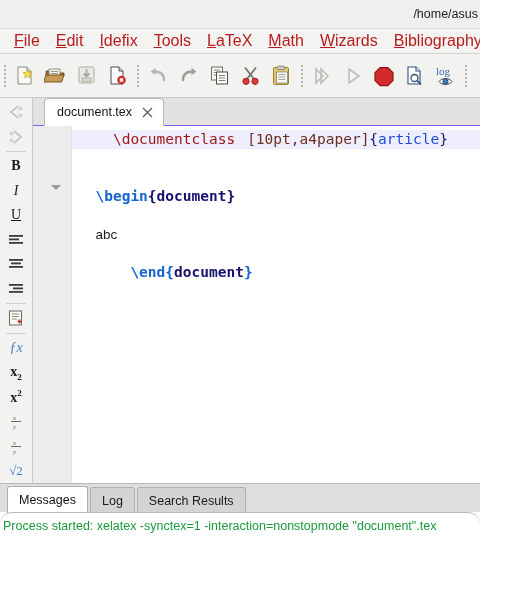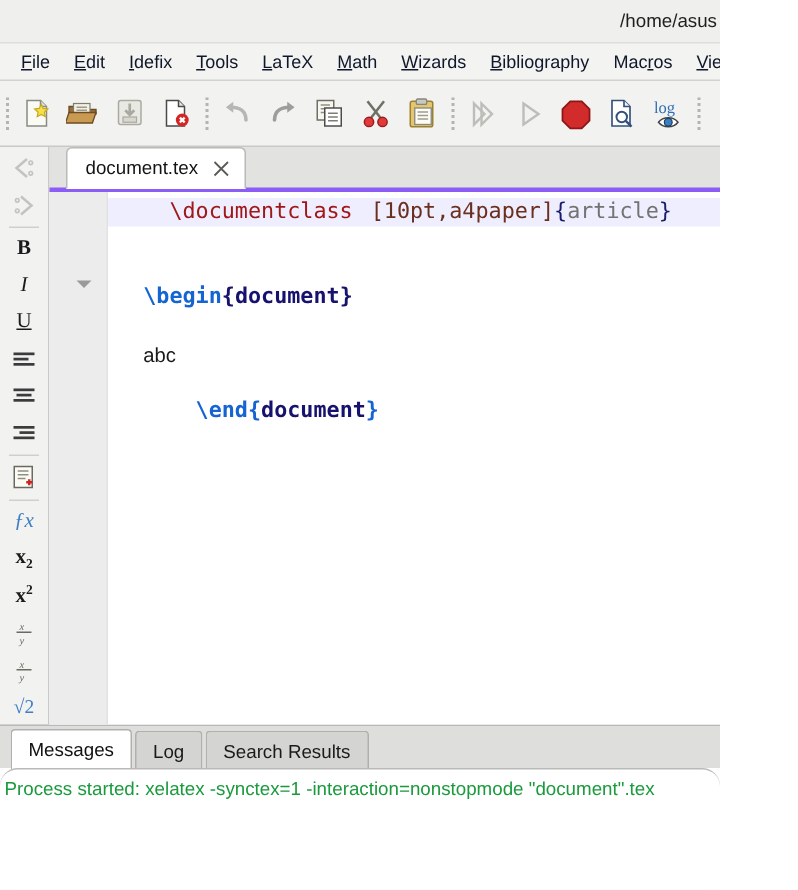--- a/index.html
+++ b/index.html
@@ -34,22 +34,22 @@
     height: 24px;
     background: #f3f3f2;
     border-top: 1px solid #dedede;
     border-bottom: 1px solid #d2d2d0;
     display: flex; align-items: center;
     padding-left: 6px;
     flex: 0 0 auto;
     overflow: hidden;
   }
   .menu-item {
-    font-size: 12px;
-    color: #0f172a;
+    font-size: 16px;
+    color: #b91c1c;
     padding: 2px 8px;
     white-space: nowrap;
     cursor: default;
   }
   .menu-item u { text-decoration: underline; }
 
   
   .toolbar {
     height: 43px;
     background: #f2f2f1;
@@ -91,21 +91,21 @@
   }
   .lt-sep { width: 20px; height: 1px; background: #cfcfcd; margin: 2px 0; }
   .lt-txt { font-size: 14px; color: #1b1b1b; }
 
   
   .editorcol { flex: 1 1 auto; display: flex; flex-direction: column; min-width: 0; }
 
   .tabstrip {
     height: 27px;
     background: #e2e2e0;
-    border-bottom: 3px solid #8b5cf6;
+    border-bottom: 1px solid #8b5cf6;
     display: flex; align-items: flex-end;
     padding-left: 11px;
     flex: 0 0 auto;
   }
   .doctab {
     height: 26px;
     background: #ffffff;
     border: 1px solid #b9b9b7;
     border-bottom: 1px solid #ffffff;
     border-radius: 4px 4px 0 0;
@@ -146,21 +146,21 @@
     padding-top: 4px;
     position: relative;
     min-width: 0;
     overflow: hidden;
   }
   .code .line { height: 19px; white-space: pre; padding-left: 6px; }
   .code .line.cur { background: #eeeeff; }
   .tok-cmd-red   { color: #a01818; }
   .tok-param     { color: #6b2f1e; margin-left: 12px; }
   .tok-brace     { color: #1a1a6e; }
-  .tok-class     { color: #737373; }
+  .tok-class     { color: #1d4ed8; }
   .tok-cmd-blue  { color: #1464d2; font-weight: bold; }
   .tok-env       { color: #16126e; font-weight: bold; }
   .tok-env-brace { color: #1464d2; font-weight: bold; }
   .tok-plain     { color: #1a1a1a; font-family: "Liberation Sans", sans-serif; font-size: 13.5px; }
 
   .statusbar {
     height: 23px;
     background: #f0f0ef;
     border-top: 1px solid #c9c9c7;
     display: flex; align-items: center;

